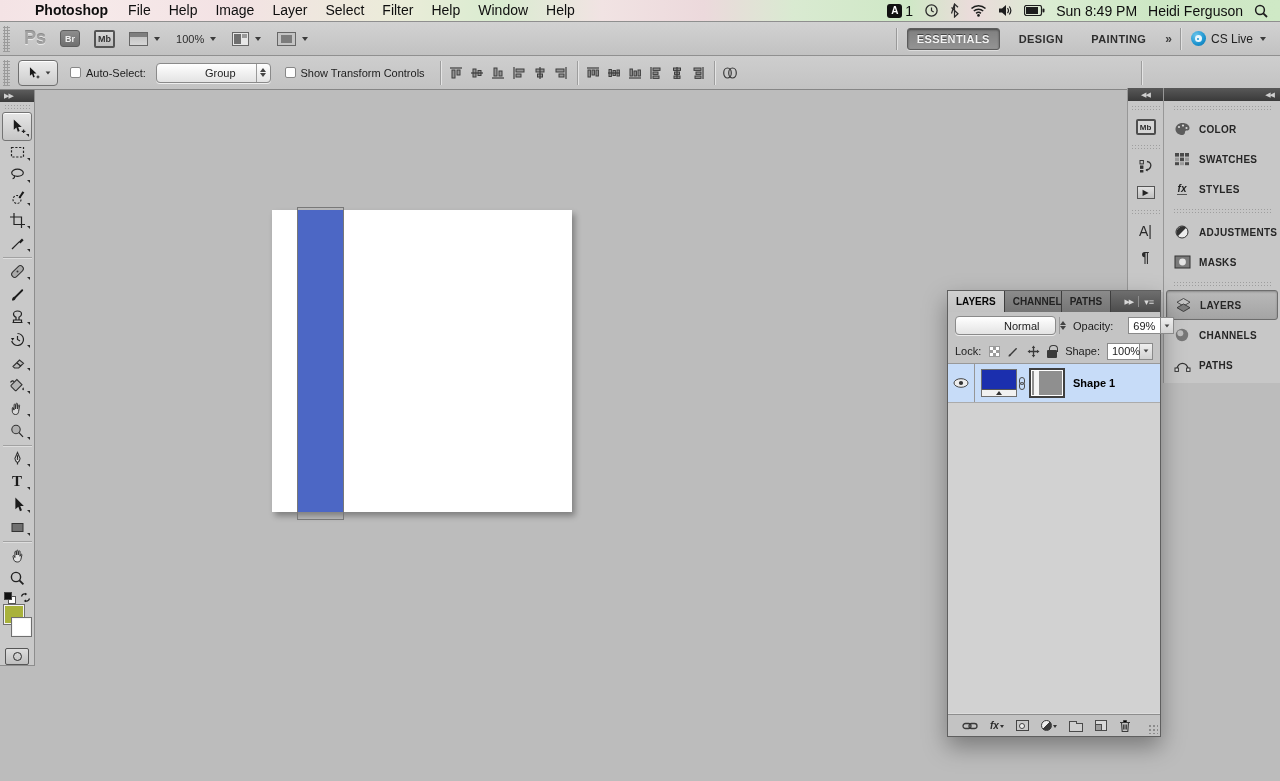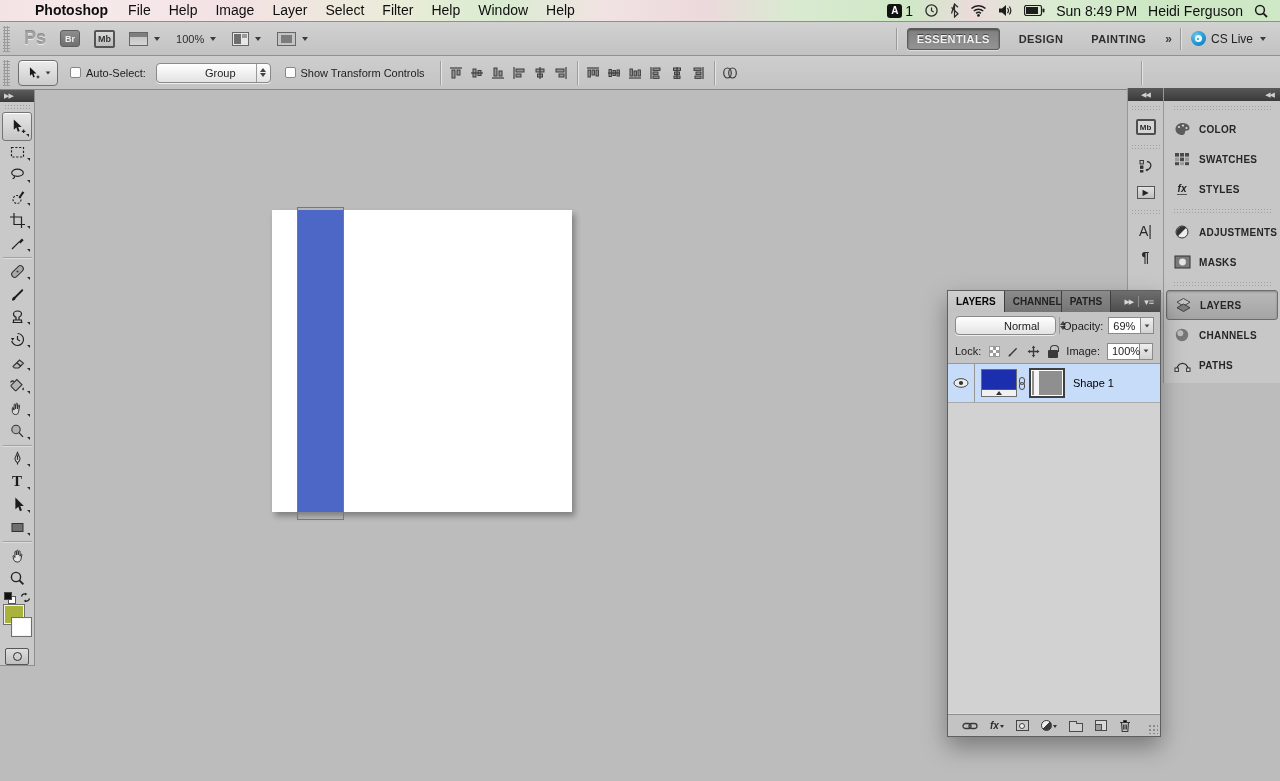--- a/index.html
+++ b/index.html
@@ -140,21 +140,21 @@
     border:1px solid #5f5f5f; box-shadow:0 10px 22px rgba(0,0,0,.35); z-index:10; display:flex; flex-direction:column; }
   .lp-tabs { height:21px; background:linear-gradient(#6e6e6e,#4c4c4c); display:flex; align-items:stretch; }
   .lp-tab { display:flex; align-items:center; padding:0 8px; font-size:10px; font-weight:bold; color:#222;
     background:linear-gradient(#8b8b8b,#757575); border-right:1px solid #3e3e3e; white-space:nowrap; overflow:hidden; }
   .lp-tab.active { background:linear-gradient(#d0d0d0,#c2c2c2); color:#050505; }
   .lp-tab.clip { max-width:57px; }
   .lp-tab-right { margin-left:auto; display:flex; align-items:center; gap:5px; padding-right:6px; color:#d8d8d8; }
   .lp-tab-right .c2 { font-size:7px; letter-spacing:-1px; }
   .lp-tab-right .menu-ico { font-size:9px; }
   .lp-tab-right .bar { width:1px; height:11px; background:#8e8e8e; }
-  .lp-row1 { height:27px; display:flex; align-items:center; padding:0 7px; gap:5px; font-size:11px; color:#1c1c1c; }
+  .lp-row1 { height:27px; display:flex; align-items:center; padding:0 7px; gap:15px; font-size:11px; color:#1c1c1c; }
   .blend-select { width:101px; height:19px; }
   .num-field { display:flex; align-items:center; height:17px; }
   .num-field .box { width:33px; height:17px; background:#fff; border:1px solid #8a8a8a; font-size:11px;
     display:flex; align-items:center; justify-content:flex-start; padding-left:4px; }
   .num-field .dd { width:13px; height:17px; border:1px solid #8a8a8a; border-left:none;
     background:linear-gradient(#efefef,#d2d2d2); display:flex; align-items:center; justify-content:center; }
   .lp-row2 { height:25px; display:flex; align-items:center; padding:0 7px; gap:7px; font-size:11px; color:#1c1c1c;
     border-bottom:1px solid #989898; box-shadow:0 1px 0 #d9d9d9; }
   .lock-ico { display:inline-flex; align-items:center; justify-content:center; width:14px; height:13px; }
   .checker { width:11px; height:11px; border:1px solid #9a9a9a;
@@ -172,21 +172,21 @@
   .thumb.shape-fill { background:#1b2fae; }
   .thumb.shape-fill .slider { position:absolute; left:0; right:0; bottom:0; height:7px; background:#f1f1f1; border-top:1px solid #555; }
   .thumb.shape-fill .slider::before { content:""; position:absolute; left:50%; top:1px; margin-left:-3px;
     width:0; height:0; border-left:3px solid transparent; border-right:3px solid transparent; border-bottom:4px solid #333; }
   .link-glyph { margin:0 2px; display:flex; flex-direction:column; align-items:center; }
   .link-glyph i { width:6px; height:8px; border:1.5px solid #4a4a4a; border-radius:3px; display:block; }
   .link-glyph i + i { margin-top:-3px; }
   .mask-thumb { width:36px; height:30px; border:2px solid #3f3f3f; background:#fff; padding:1px; margin-left:2px; }
   .mask-thumb .inner { width:100%; height:100%; background:#8f8f8f; position:relative; }
   .mask-thumb .inner::before { content:""; position:absolute; left:2px; top:0; bottom:0; width:5px; background:#f4f4f4; }
-  .layer-name { font-size:11px; font-weight:normal; color:#000; margin-left:8px; }
+  .layer-name { font-size:11px; font-weight:bold; color:#000; margin-left:8px; }
   .layer-name.bgname { font-weight:normal; font-style:italic; font-size:11.5px; color:#111; }
   .row-lock { margin-left:auto; margin-right:12px; transform:scale(.9); }
   .eye { width:16px; height:10px; }
   .lp-bottom { height:22px; border-top:1px solid #8d8d8d; box-shadow:0 -1px 0 #dcdcdc; background:#c3c3c3;
     display:flex; align-items:center; gap:12px; padding:0 10px 0 14px; position:relative; }
   .lpb-ico { display:flex; align-items:center; color:#3a3a3a; }
   .fx-txt { font-size:10px; font-weight:bold; font-style:italic; color:#2e2e2e; }
   .mini-dd { width:0; height:0; border-left:2.5px solid transparent; border-right:2.5px solid transparent; border-top:3px solid #333; margin-left:1px; align-self:flex-end; margin-bottom:3px; }
   .mask-mini { width:13px; height:11px; border:1px solid #444; background:#c9c9c9; display:flex; align-items:center; justify-content:center; }
   .mask-mini i { width:6px; height:6px; border-radius:50%; background:#f0f0f0; border:1px solid #444; display:block; }
@@ -741,21 +741,21 @@
       </span>
       <span class="lock-ico">
         <svg width="13" height="13" viewBox="0 0 13 13">
             <path d="M6.5 0.5L8.2 3H4.8zM6.5 12.5L4.8 10h3.4zM0.5 6.5L3 4.8v3.4zM12.5 6.5L10 8.2V4.8z" fill="#3a3a3a"></path>
             <path d="M6.5 2v9M2 6.5h9" stroke="#3a3a3a" stroke-width="1.3"></path>
           </svg>
       </span>
       <span class="lock-ico">
           <span class="lock-glyph"></span>
         </span>
-      <span style="margin-left:auto">Image:</span>
+      <span style="margin-left:auto">Shape:</span>
       <span class="num-field">
         <span class="box">100%</span>
         <span class="dd">
             <span class="tri-dn" style="transform:scale(.8)"></span>
           </span>
       </span>
     </div>
 
     <div class="lp-list">
       <div class="layer-row selected">

